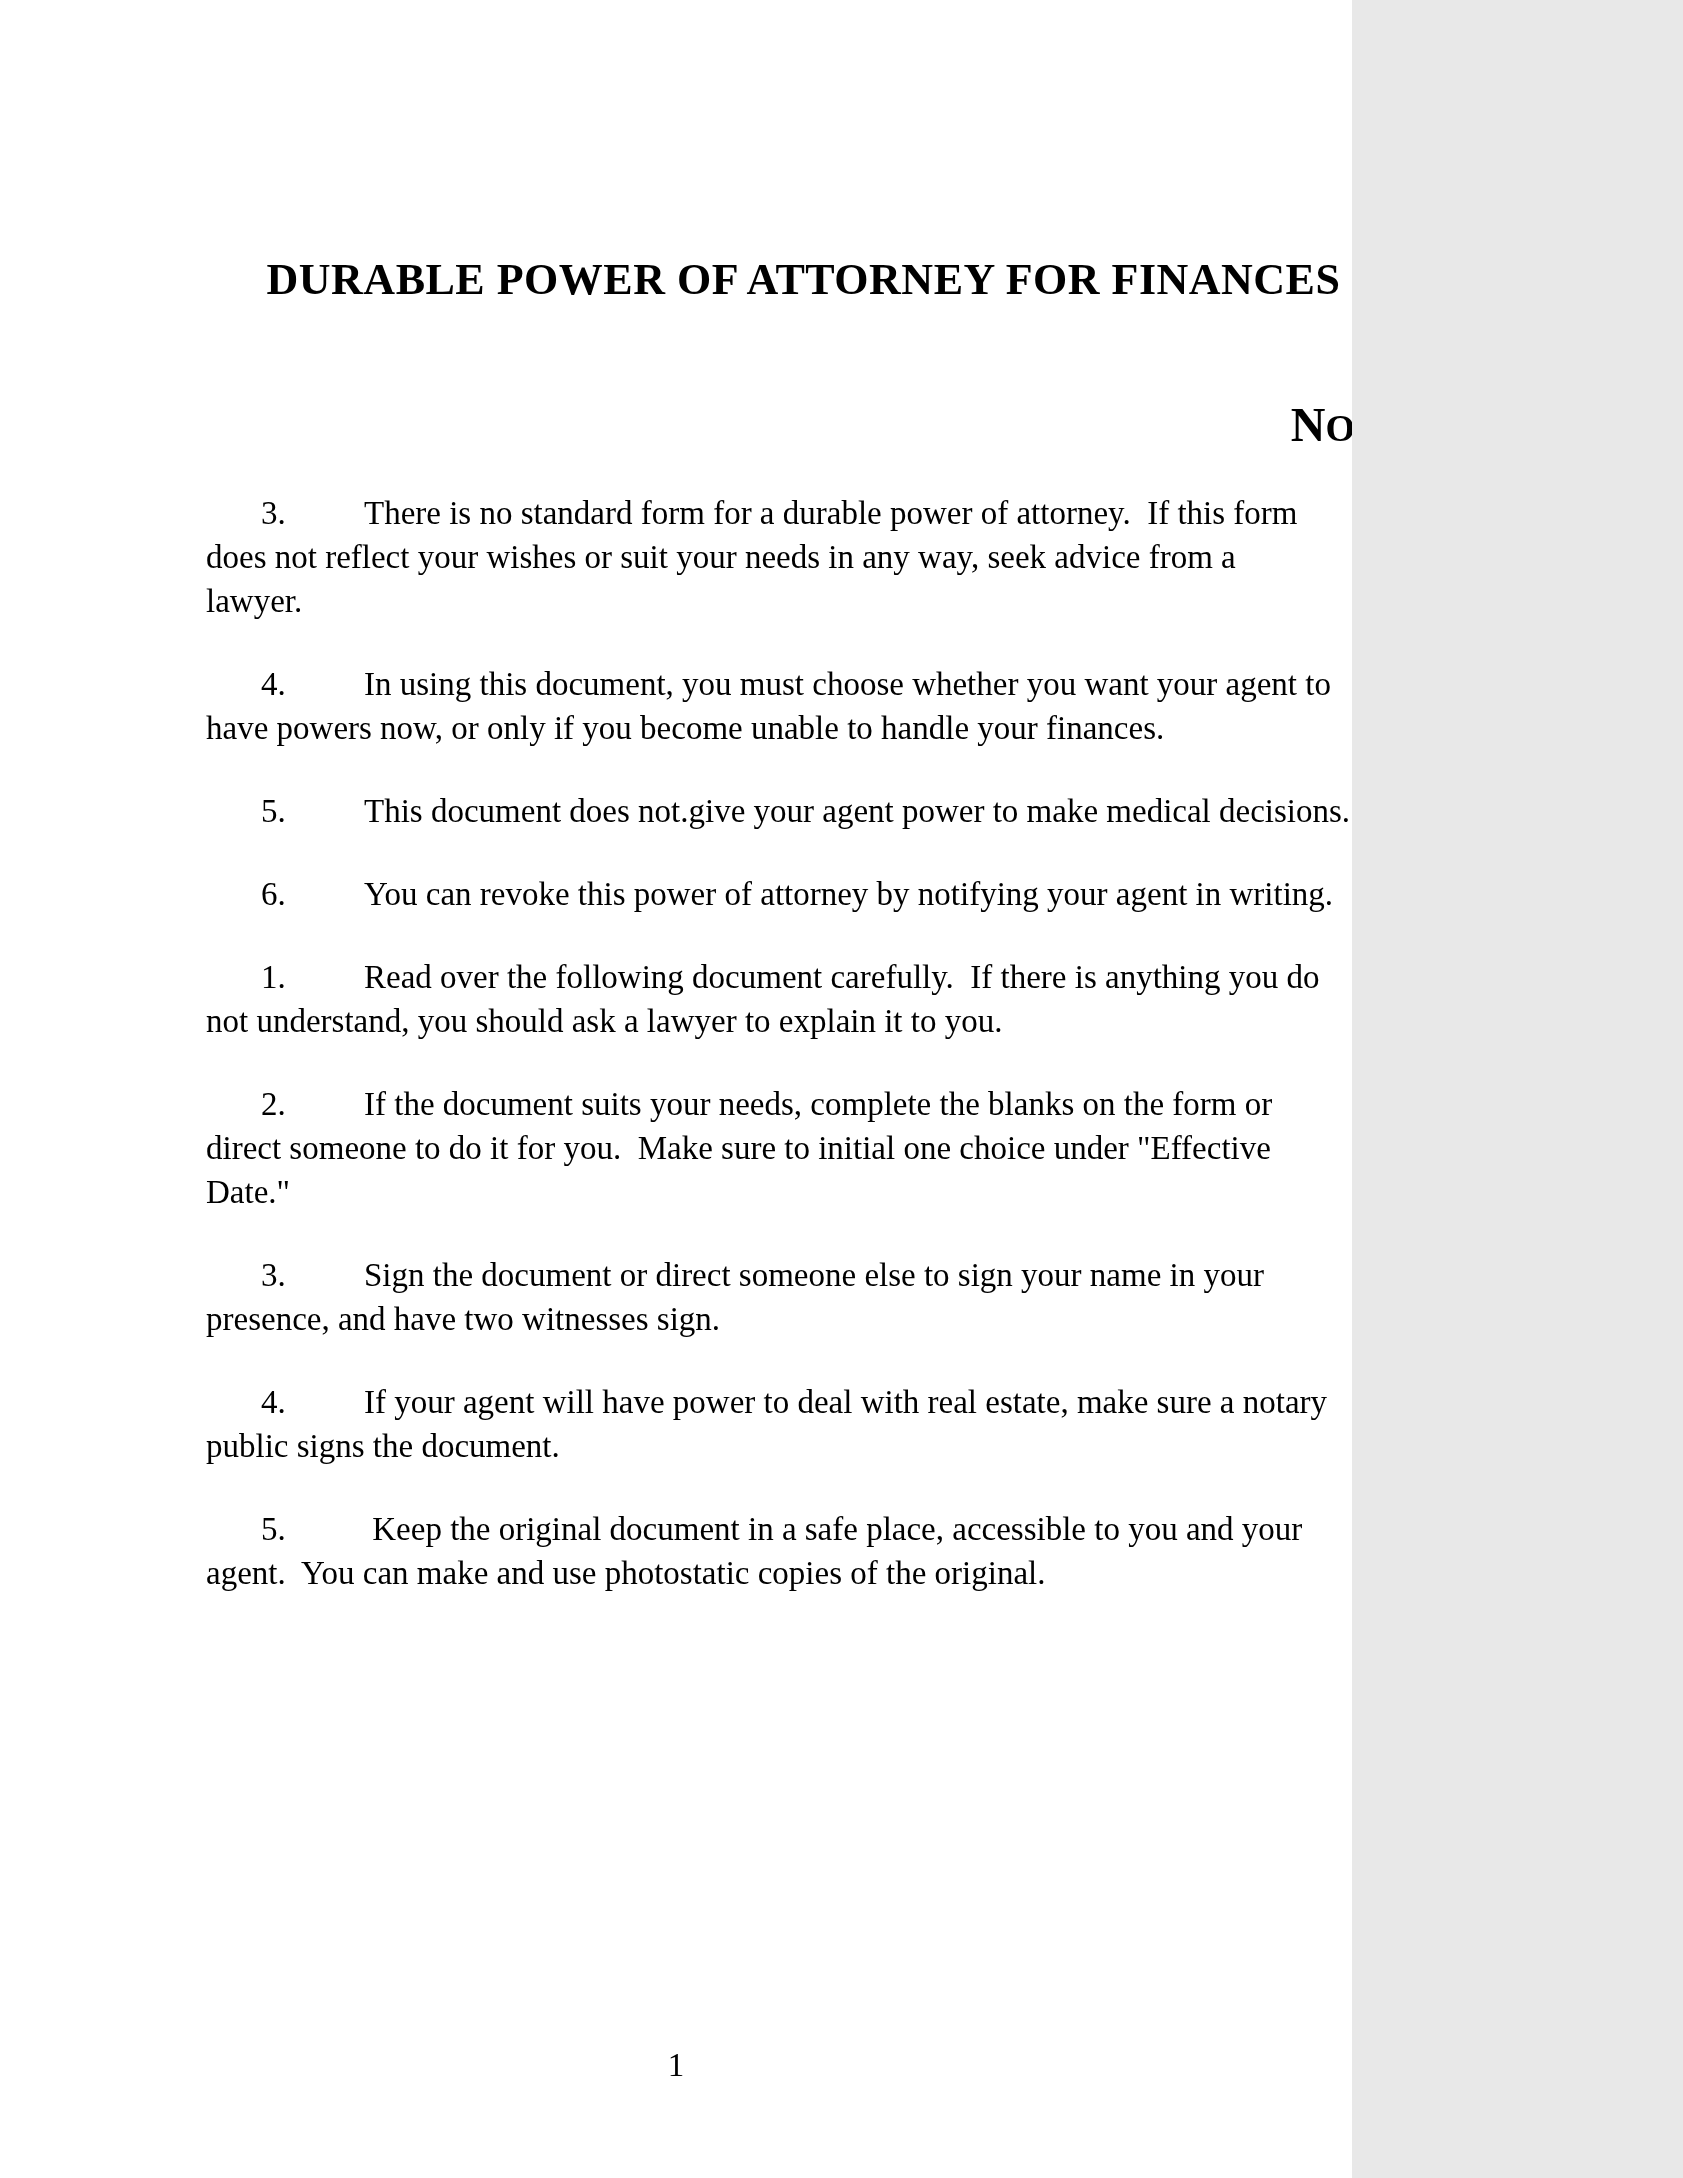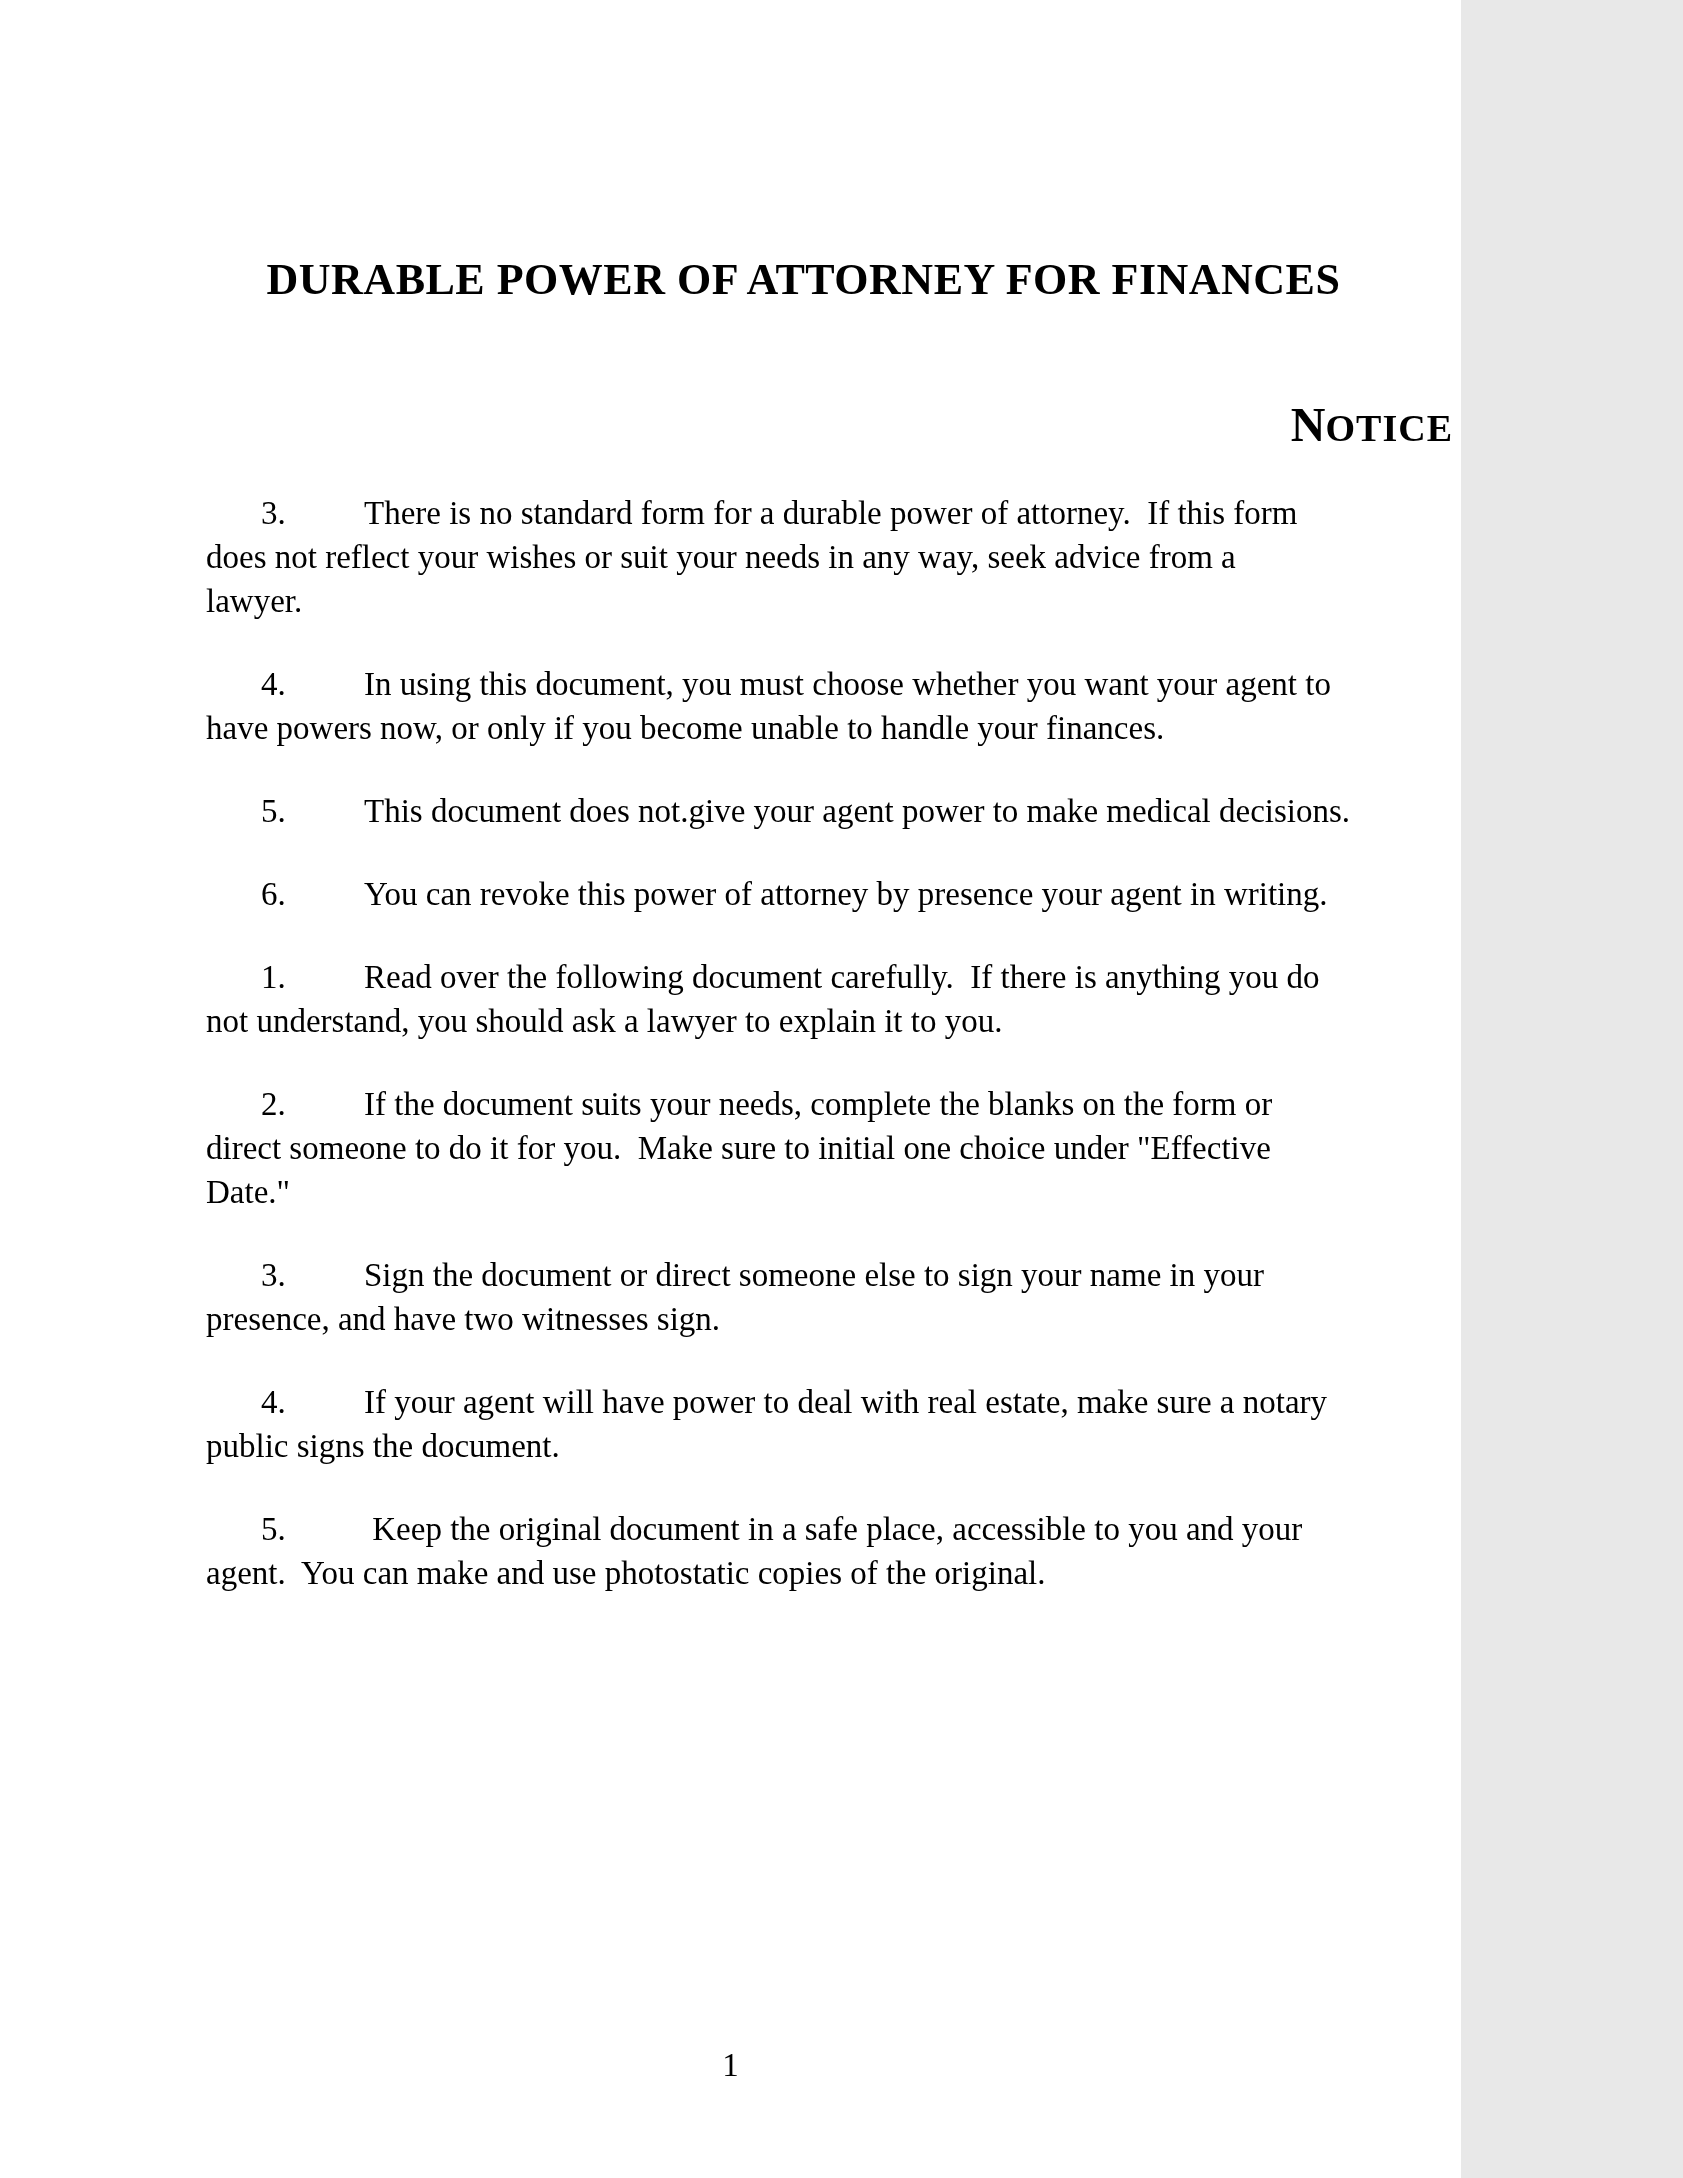--- a/index.html
+++ b/index.html
@@ -4,21 +4,21 @@
 <style>
   * { margin: 0; padding: 0; box-sizing: border-box; }
   html, body { background: #e8e8e8; }
   body {
     width: 1683px; height: 2178px;
     font-family: "Liberation Serif", "DejaVu Serif", serif;
     color: #000;
   }
   .page {
     position: relative;
-    width: 1461px; height: 2178px;
+    width: 1352px; height: 2178px;
     background: #ffffff;
     overflow: hidden;
   }
   .content {
     position: absolute;
     left: 206px;
     top: 256px;
     width: 1247px;
   }
   .doc-title {
@@ -70,21 +70,21 @@
     <h1 class="doc-title">DURABLE POWER OF ATTORNEY FOR FINANCES</h1>
 
     <h2 class="section-heading heading-notice"><span class="sc-first">N</span><span class="sc-rest">OTICE</span></h2>
 
     <p class="item"><span class="num">3.</span><span class="body">There is no standard form for a durable power of attorney.  If this form
 does not reflect your wishes or suit your needs in any way, seek advice from a
 lawyer.</span></p>
     <p class="item"><span class="num">4.</span><span class="body">In using this document, you must choose whether you want your agent to
 have powers now, or only if you become unable to handle your finances.</span></p>
     <p class="item"><span class="num">5.</span><span class="body">This document does not.give your agent power to make medical decisions.</span></p>
-    <p class="item"><span class="num">6.</span><span class="body">You can revoke this power of attorney by presence your agent in writing.</span></p>
+    <p class="item"><span class="num">6.</span><span class="body">You can revoke this power of attorney by notifying your agent in writing.</span></p>
 
 
     <p class="item"><span class="num">1.</span><span class="body">Read over the following document carefully.  If there is anything you do
 not understand, you should ask a lawyer to explain it to you.</span></p>
     <p class="item"><span class="num">2.</span><span class="body">If the document suits your needs, complete the blanks on the form or
 direct someone to do it for you.  Make sure to initial one choice under "Effective
 Date."</span></p>
     <p class="item"><span class="num">3.</span><span class="body">Sign the document or direct someone else to sign your name in your
 presence, and have two witnesses sign.</span></p>
     <p class="item"><span class="num">4.</span><span class="body">If your agent will have power to deal with real estate, make sure a notary

